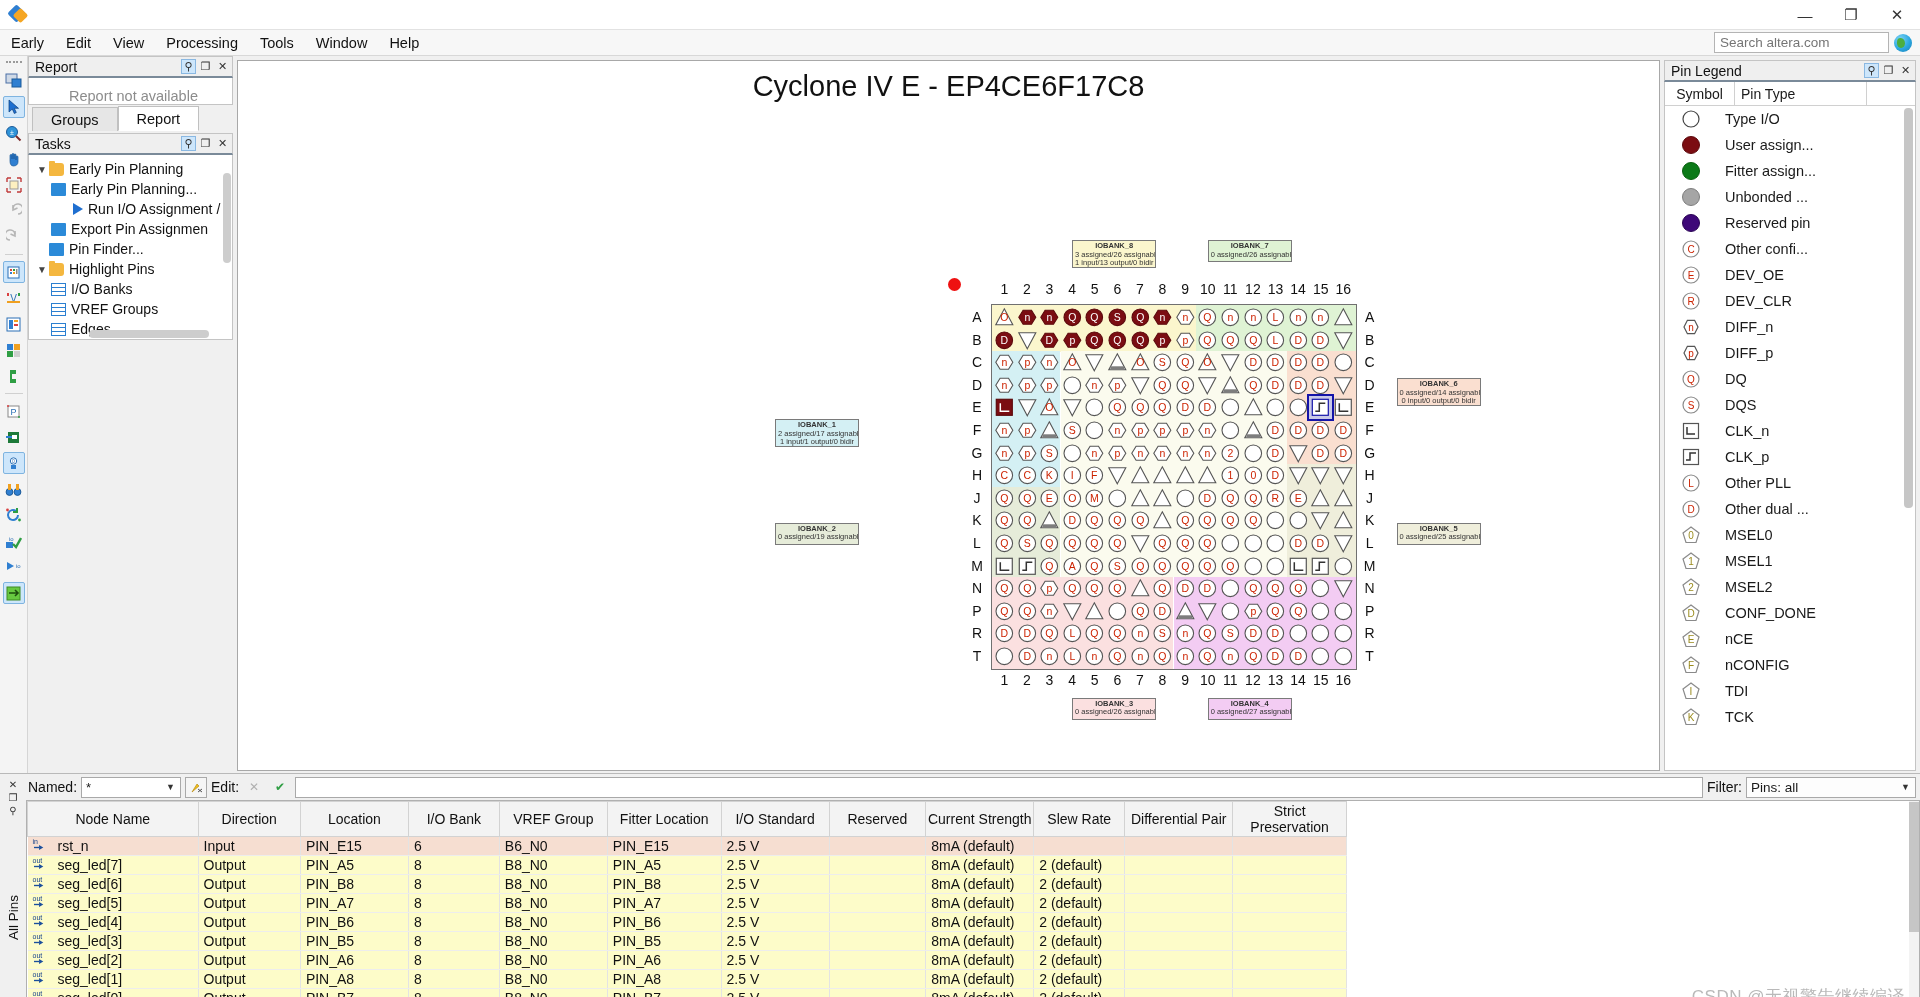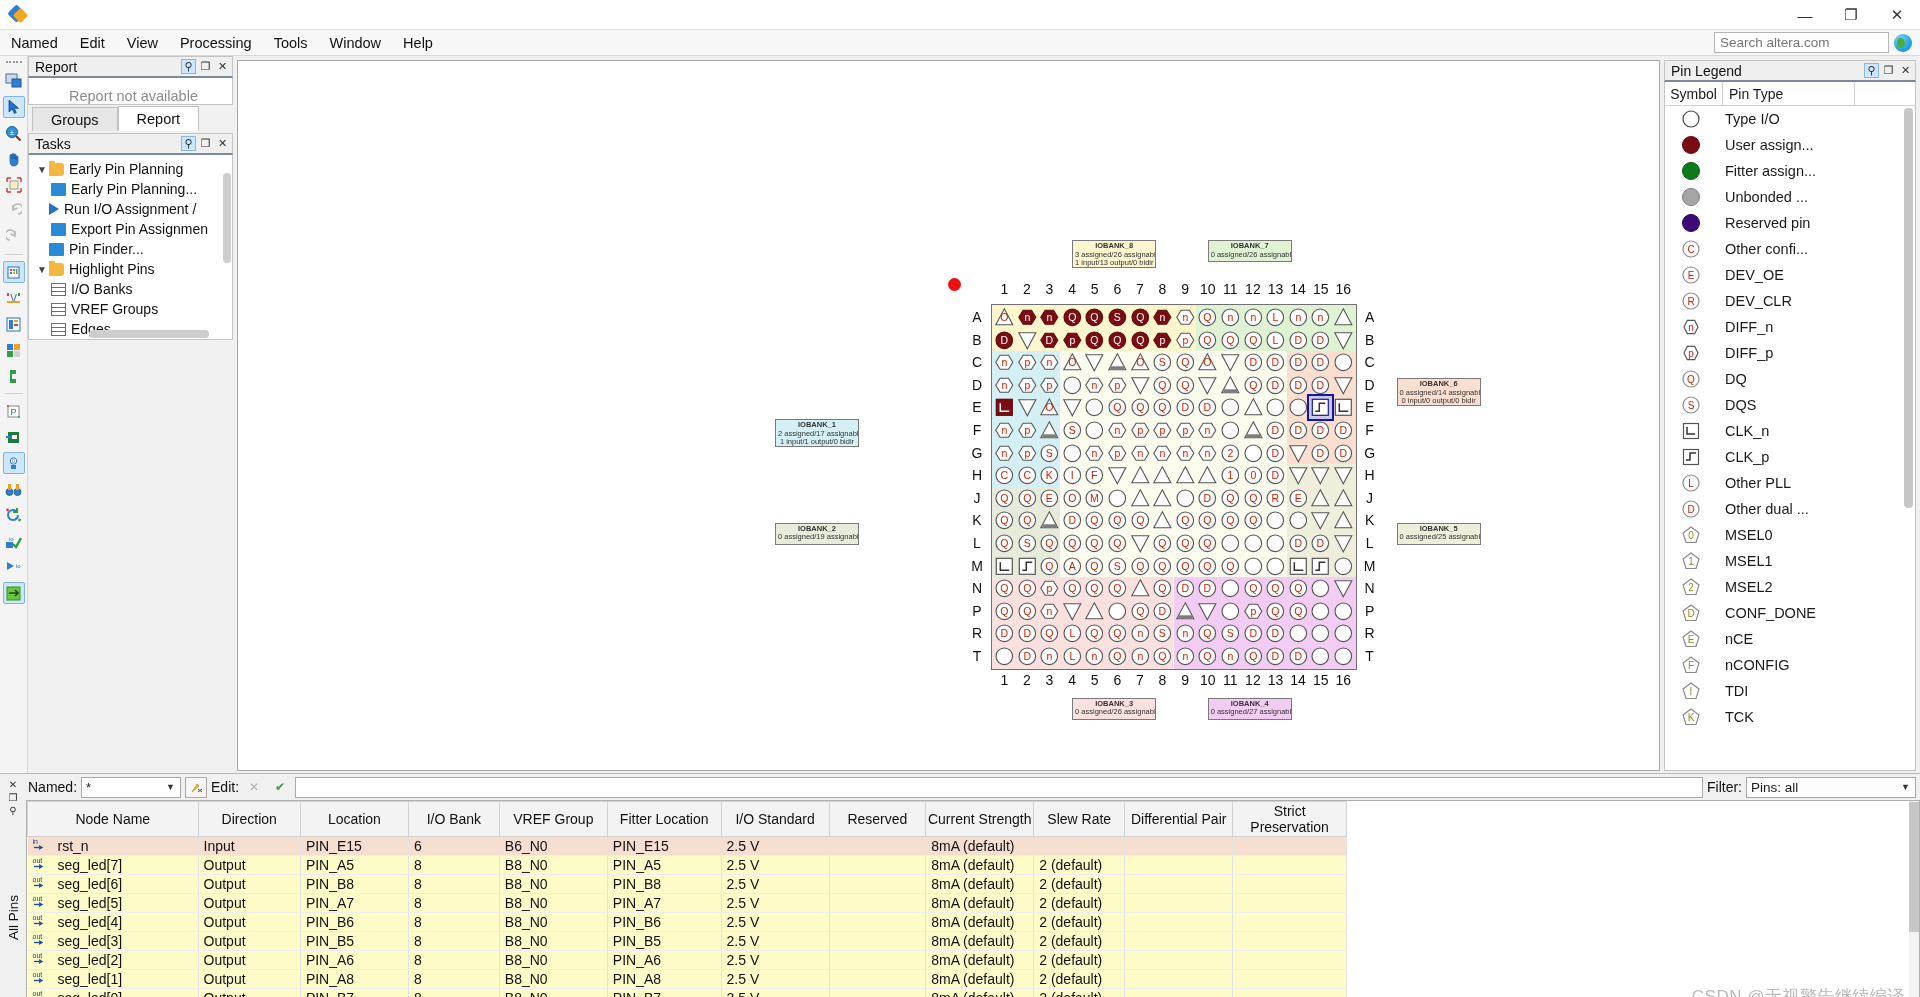--- a/index.html
+++ b/index.html
@@ -78,21 +78,21 @@
   .ico.folder::before{content:""; position:absolute; left:0; top:-2px; width:6px; height:3px; background:#f4b73f; border-radius:1px;}
   .ico.page { background:#2b8ad8; border-radius:1px;}
   .ico.page::after{content:""; position:absolute; }
   .ico.play { width:0; height:0; border-left:10px solid #1f6fd0; border-top:6px solid transparent;
               border-bottom:6px solid transparent; background:none; margin-left:2px;}
   .ico.grid { background:#fff; border:1px solid #2b7fd0; position:relative;}
   .ico.grid::before{content:""; position:absolute; left:0; top:3px; width:100%; height:1px; background:#2b7fd0;}
   .ico.grid::after{content:""; position:absolute; left:0; top:7px; width:100%; height:1px; background:#2b7fd0;}
   .tnode .lbl { font-size:14px; color:#111; }
   .tnode.lvl1 { padding-left:22px; }
-  .tnode.lvl2 { padding-left:18px; }
+  .tnode.lvl2 { padding-left:42px; }
   #tasks-scroll { position:absolute; right:1px; top:18px; width:8px; height:90px; background:#cdcdcd; border-radius:4px;}
   #tasks-hscroll { position:absolute; left:60px; bottom:1px; height:8px; width:120px; background:#cdcdcd; border-radius:4px;}
 
   
   #pkgwrap { flex:1; background:#f0f0f0; padding:4px 2px 2px 4px; }
   #pkgview { width:100%; height:100%; background:#fff; border:1px solid #a8a8a8; position:relative; overflow:hidden;}
   #pkg-title { text-align:center; font-size:29px; color:#111; margin-top:14px; letter-spacing:.2px;}
   #pkg-sub  { text-align:center; font-size:29px; color:#111; margin-top:9px; }
 
   .bankbox { position:absolute; border:1px solid #7a7a7a; font-size:7.5px; line-height:8.5px;
@@ -103,21 +103,21 @@
   #redled { position:absolute; width:13px; height:13px; border-radius:50%; background:#ee1111;}
 
   .cellbox { position:absolute; }
   svg.pinsvg { display:block; }
 
   
   #legend { width:258px; background:#f0f0f0; padding:4px 4px 2px 2px; display:flex; flex-direction:column;}
   #legend-body { flex:1; background:#fff; border:1px solid #c4c4c4; border-top:none; overflow:hidden; position:relative;}
   #legend-cols { display:flex; height:24px; border-bottom:1px solid #d0d0d0; font-size:14px; }
   #legend-cols div { display:flex; align-items:center; justify-content:center; border-right:1px solid #d0d0d0; }
-  #legend-cols .c1 { width:58px; }
+  #legend-cols .c1 { width:70px; }
   #legend-cols .c2 { width:132px; justify-content:flex-start; padding-left:6px;}
   #legend-cols .c3 { flex:1; border-right:none;}
   .lrow { display:flex; align-items:center; height:26px; padding-left:6px; font-size:14.5px;}
   .lrow .sym { width:40px; display:flex; align-items:center; justify-content:center;}
   .lrow .ltxt { padding-left:14px; }
   #legend-scroll { position:absolute; right:2px; top:26px; width:9px; height:400px; background:#c6c6c6; border-radius:4px;}
 
   
   #bottom { height:250px; background:#f0f0f0; display:flex; border-top:1px solid #b9b9b9;}
   #bottom-left { width:26px; background:#f0f0f0; display:flex; flex-direction:column; align-items:center; padding-top:4px;}
@@ -167,21 +167,21 @@
       <div class="d2"></div>
     </div>
   <div id="winbtns">
     <div>—</div>
     <div>❐</div>
     <div class="close">✕</div>
   </div>
 </div>
 
 <div id="menubar">
-  <div class="mi">Named</div>
+  <div class="mi">Early</div>
   <div class="mi">Edit</div>
   <div class="mi">View</div>
   <div class="mi">Processing</div>
   <div class="mi">Tools</div>
   <div class="mi">Window</div>
   <div class="mi">Help</div>
   <div id="search-wrap">
     <input id="search-input" placeholder="Search altera.com" style="">
     <div id="globe-icon"></div>
   </div>
@@ -404,20 +404,21 @@
           </div>
         </div>
         <div id="tasks-scroll"></div>
         <div id="tasks-hscroll"></div>
       </div>
     </div>
   </div>
 
   <div id="pkgwrap">
     <div id="pkgview">
+      <div id="pkg-sub">Cyclone IV E - EP4CE6F17C8</div>
       <div id="grid-host">
           <div style="position: absolute; left: 754px; top: 244px; width: 363.6px; height: 47.2px; background: rgb(251, 246, 205);"></div>
           <div style="position: absolute; left: 958.4px; top: 244px; width: 160.2px; height: 47.2px; background: rgb(223, 243, 212);"></div>
           <div style="position: absolute; left: 754px; top: 290.2px; width: 67.8px; height: 135.6px; background: rgb(212, 240, 244);"></div>
           <div style="position: absolute; left: 754px; top: 425.8px; width: 67.8px; height: 90.4px; background: rgb(230, 236, 217);"></div>
           <div style="position: absolute; left: 1048.8px; top: 290.2px; width: 69.8px; height: 113px; background: rgb(250, 223, 208);"></div>
           <div style="position: absolute; left: 1048.8px; top: 403.2px; width: 69.8px; height: 113px; background: rgb(239, 238, 219);"></div>
           <div style="position: absolute; left: 754px; top: 516.2px; width: 180.8px; height: 92.4px; background: rgb(251, 224, 224);"></div>
           <div style="position: absolute; left: 935.8px; top: 516.2px; width: 182.8px; height: 92.4px; background: rgb(243, 204, 243);"></div>
           <div style="position: absolute; left: 822.8px; top: 290.2px; width: 226px; height: 226px; background: rgb(251, 251, 238);"></div>

